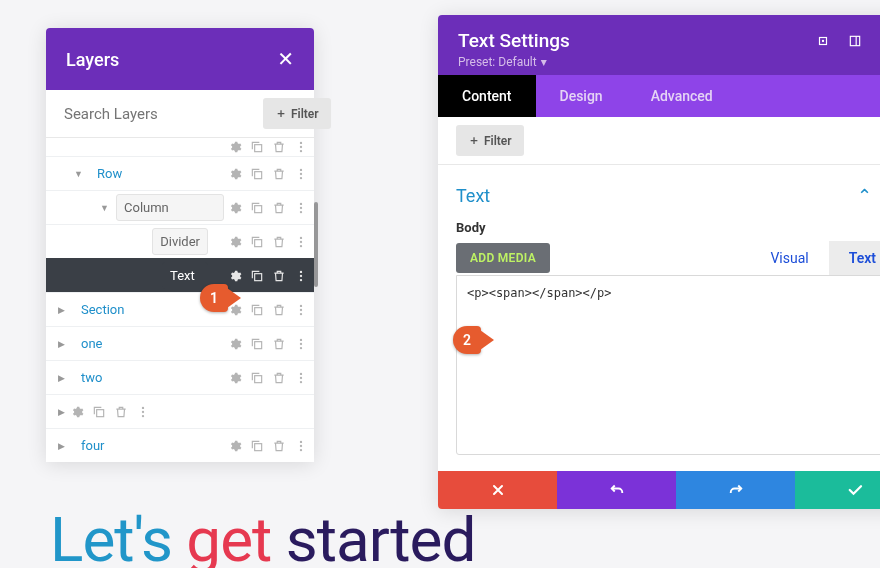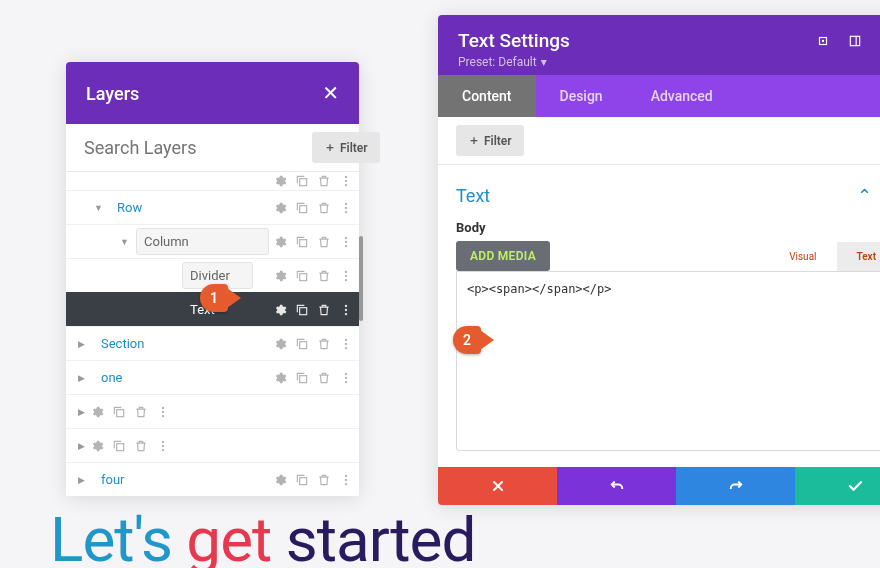--- a/index.html
+++ b/index.html
@@ -1,38 +1,38 @@
 <!DOCTYPE html>
 <html><head>
 <meta charset="utf-8">
 <style>
 * { box-sizing: border-box; margin: 0; padding: 0; font-family: -apple-system, BlinkMacSystemFont, "Segoe UI", Roboto, sans-serif; }
 body { background: #f5f5f7; width: 880px; height: 568px; position: relative; overflow: hidden; }
 
 .panel { background: #fff; border-radius: 4px; box-shadow: 0 2px 20px rgba(0,0,0,0.12); position: absolute; }
-.layers-panel { left: 66px; top: 28px; width: 293px; margin-top: 34px; }
+.layers-panel { left: 46px; top: 28px; width: 268px; }
 .settings-panel { left: 438px; top: 15px; width: 476px; }
 
 .panel-header { background: #6c2eb9; color: #fff; padding: 18px 20px; display: flex; align-items: center; justify-content: space-between; border-radius: 4px 4px 0 0; }
 .layers-panel .panel-header { height: 62px; }
 .settings-panel .panel-header { height: 60px; flex-direction: column; align-items: stretch; padding: 14px 20px; }
 .settings-header-row { display: flex; justify-content: space-between; align-items: center; }
 .panel-title { font-size: 18px; font-weight: 500; }
 .settings-title { font-size: 19px; font-weight: 500; }
 .preset-line { font-size: 12px; color: #d4bce8; margin-top: 3px; display: flex; align-items: center; gap: 4px; }
 .header-icons { display: flex; gap: 18px; align-items: center; }
 .header-icon { color: #fff; cursor: pointer; display: flex; }
 .close-x { font-size: 20px; cursor: pointer; }
 
 .tabs { background: #8e44e8; display: flex; }
 .tab { flex: 0 0 auto; padding: 13px 24px; color: #e5d4f5; font-size: 14px; font-weight: 500; cursor: pointer; }
-.tab.active { background: #737373; color: #fff; }
+.tab.active { background: #000000; color: #fff; }
 
 .search-row { display: flex; align-items: center; padding: 8px 8px 8px 18px; border-bottom: 1px solid #e8e8e8; }
-.search-input { flex: 1; border: none; outline: none; font-size: 18px; color: #888; background: transparent; }
+.search-input { flex: 1; border: none; outline: none; font-size: 15px; color: #888; background: transparent; }
 .filter-btn { background: #e6e6e6; border: none; border-radius: 3px; padding: 7px 12px; font-size: 12px; font-weight: 600; color: #555; cursor: pointer; display: flex; align-items: center; gap: 4px; }
 
 .tree { padding: 0; }
 .tree-scroll { position: relative; }
 .scrollbar-mark { position: absolute; right: -4px; top: 64px; width: 4px; height: 200px; background: rgba(0,0,0,0.35); border-radius: 2px; }
 .layers-panel .scrollbar-mark { height: 85px; }
 .tree-row { display: flex; align-items: center; height: 34px; padding: 0 6px 0 12px; border-top: 1px solid #eef0f2; background: #fff; }
 .tree-row.top-cut { border-top: none; }
 .tree-toggle { width: 12px; color: #999; font-size: 9px; cursor: pointer; }
 .tree-label { flex: 1; font-size: 13px; padding: 5px 7px; margin: 0 4px; border-radius: 3px; }
@@ -49,21 +49,21 @@
 .indent-3 { padding-left: 84px; gap: 16px; }
 
 .text-section { padding: 12px 18px; }
 .section-header { display: flex; justify-content: space-between; align-items: center; padding: 8px 0; }
 .section-title { color: #1f8fca; font-size: 18px; font-weight: 400; }
 .section-icons { display: flex; gap: 10px; color: #1f8fca; align-items: center; }
 .body-label { font-size: 13px; font-weight: 700; color: #333; margin: 6px 0; }
 .media-row { display: flex; justify-content: space-between; align-items: center; margin: 6px 0 0; }
 .add-media-btn { background: #6a6e74; color: #bef264; border: none; padding: 8px 14px; font-size: 12px; font-weight: 600; letter-spacing: 0.3px; border-radius: 3px; cursor: pointer; }
 .editor-tabs { display: flex; }
-.editor-tab { padding: 9px 20px; font-size: 10px; color: #c2410c; cursor: pointer; }
+.editor-tab { padding: 9px 20px; font-size: 14px; color: #1d4ed8; cursor: pointer; }
 .editor-tab.active { background: #ececec; font-weight: 600; }
 .text-area { border: 1px solid #d9d9d9; background: #fff; width: 100%; height: 180px; padding: 10px; font-family: Consolas, monospace; font-size: 12px; color: #333; resize: none; border-radius: 0 0 3px 3px; outline: none; }
 
 .action-bar { display: flex; height: 38px; }
 .action-btn { flex: 1; border: none; color: #fff; cursor: pointer; display: flex; align-items: center; justify-content: center; font-size: 16px; }
 .btn-red { background: #e74c3c; border-radius: 0 0 0 4px; }
 .btn-purple { background: #7b32d8; }
 .btn-blue { background: #2e86e0; }
 .btn-green { background: #1bbc9b; border-radius: 0 0 4px 0; }
 
@@ -295,20 +295,21 @@
               <svg viewBox="0 0 24 24" fill="currentColor">
                 <circle cx="12" cy="5" r="2"></circle>
                 <circle cx="12" cy="12" r="2"></circle>
                 <circle cx="12" cy="19" r="2"></circle>
               </svg>
             </span>
           </div>
         </div>
         <div class="tree-row indent-0">
           <span class="tree-toggle">▶</span>
+          <span class="tree-label link">two</span>
           <div class="row-icons">
             <span class="row-icon">
               <svg viewBox="0 0 24 24" fill="currentColor">
                 <path d="M12 8a4 4 0 100 8 4 4 0 000-8zm9 4a7 7 0 00-.1-1.2l2.1-1.6-2-3.4-2.5 1a7 7 0 00-2-1.2L16 3h-4l-.5 2.6a7 7 0 00-2 1.2l-2.5-1-2 3.4 2.1 1.6A7 7 0 007 12c0 .4 0 .8.1 1.2L5 14.8l2 3.4 2.5-1a7 7 0 002 1.2L12 21h4l.5-2.6a7 7 0 002-1.2l2.5 1 2-3.4-2.1-1.6c.1-.4.1-.8.1-1.2z"></path>
               </svg>
             </span>
             <span class="row-icon">
               <svg viewBox="0 0 24 24" fill="none" stroke="currentColor" stroke-width="2">
                 <rect x="8" y="8" width="12" height="12"></rect>
                 <path d="M4 16V4h12"></path>

